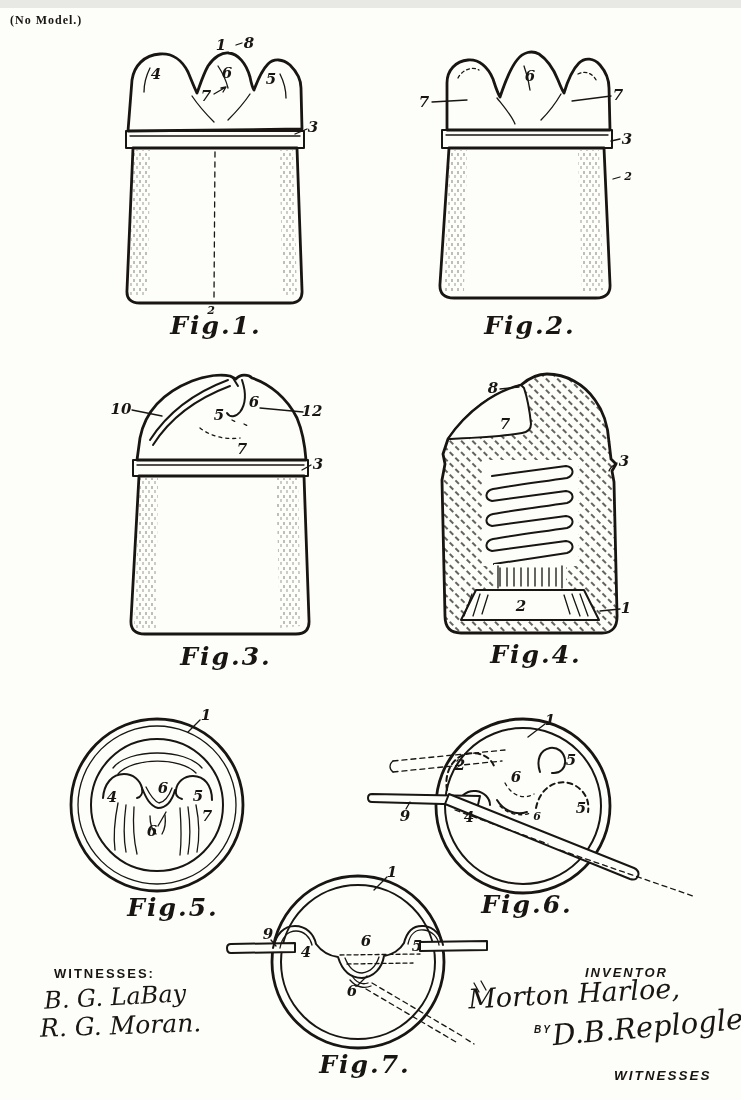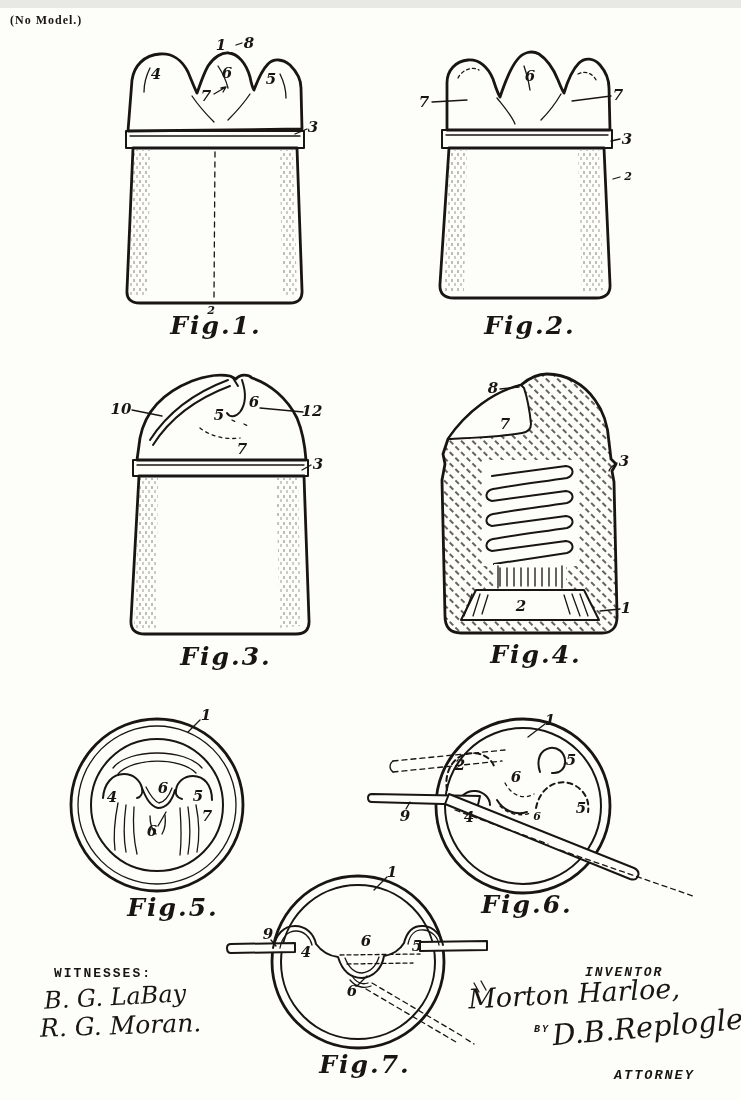--- a/index.html
+++ b/index.html
@@ -16,21 +16,21 @@
   .d2 { stroke-dasharray:3 4; }
   .fillpaper { fill:#fdfdfa; }
   .fillhatch { fill:url(#ht); }
   .fillspeck { fill:url(#sp); opacity:.5; }
   text.lbl    { font:italic 600 15px "DejaVu Serif", serif; fill:#181512; text-anchor:middle; }
   text.lblsm  { font:italic 600 11px "DejaVu Serif", serif; fill:#181512; text-anchor:middle; }
   text.cap    { font:italic 700 25px "DejaVu Serif", serif; fill:#181512; text-anchor:middle; letter-spacing:2px; }
   
   .model-note { position:absolute; left:10px; top:5px;
     font:700 12px "Liberation Serif", serif; letter-spacing:1px; }
-  .caps { font-family:Liberation Mono, monospace; font-weight:700; font-style:italic; letter-spacing:2px; }
+  .caps { font-family:Liberation Sans, sans-serif; font-weight:700; font-style:italic; letter-spacing:2px; }
   .witnesses-heading { position:absolute; left:54px; top:958px; font-size:13px; font-style:normal; }
   .inventor-heading  { position:absolute; left:585px; top:957px; font-size:13px; }
   .attorney-heading  { position:absolute; left:614px; top:1060px; font-size:13.5px; }
   .by-label          { position:absolute; left:534px; top:1016px; font-size:10px; }
   .script { position:absolute; font-style:italic; font-family:"DejaVu Serif", serif; white-space:nowrap; }
   .witness-sig-1 { left:44px; top:975px;  font-size:24px; transform:rotate(-3deg); }
   .witness-sig-2 { left:40px; top:1003px; font-size:25px; transform:rotate(-2deg); }
   .inventor-sig  { left:468px; top:970px; font-size:27px; transform:rotate(-3deg); }
   .attorney-sig  { left:552px; top:1002px; font-size:29px; transform:rotate(-5deg); }
 </style>
@@ -220,15 +220,15 @@
 
   
   <div class="caps witnesses-heading">WITNESSES:</div>
   <div class="script witness-sig-1">B. G. LaBay</div>
   <div class="script witness-sig-2">R. G. Moran.</div>
 
   <div class="caps inventor-heading">INVENTOR</div>
   <div class="script inventor-sig">Morton Harloe,</div>
   <div class="caps by-label">BY</div>
   <div class="script attorney-sig">D.B.Replogle</div>
-  <div class="caps attorney-heading">ATTORNEY</div>
+  <div class="caps attorney-heading">WITNESSES</div>
 
 </div>
 
 </body></html>

